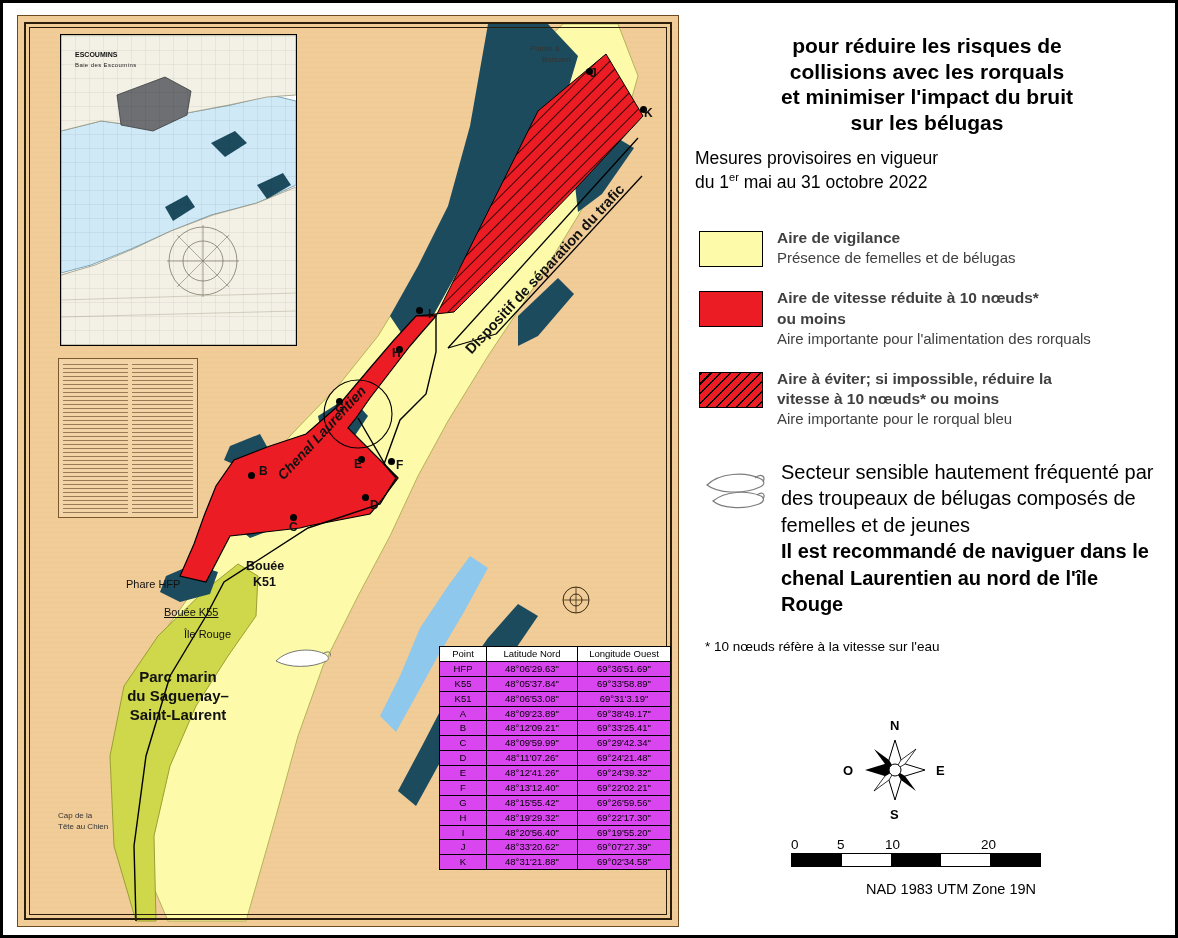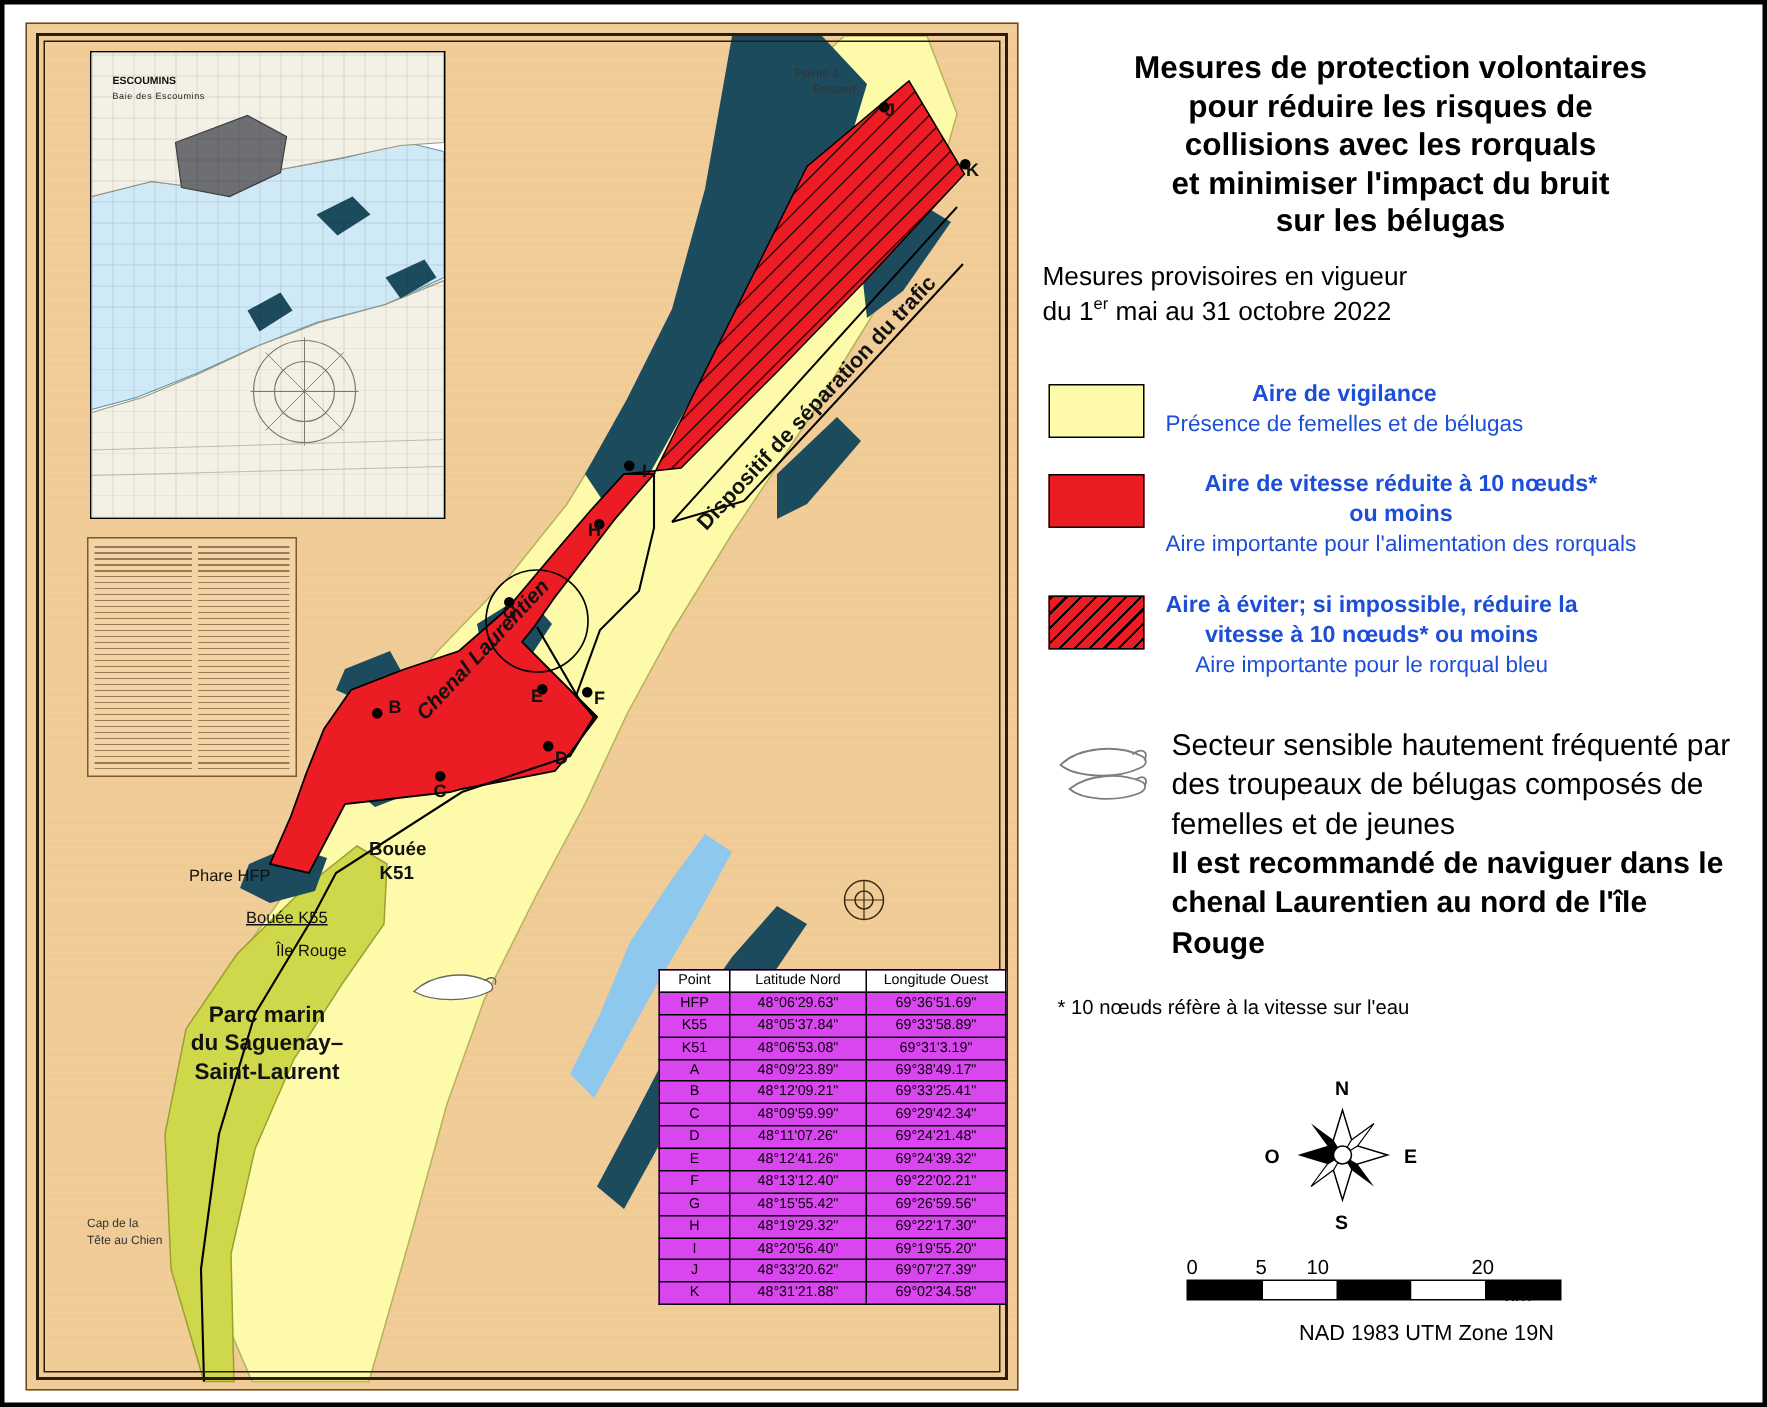--- a/index.html
+++ b/index.html
@@ -231,21 +231,21 @@
     border: 1px solid #000;
     margin: 3px 14px 0 8px;
   }
   .sw-yellow { background: #fdfbaa; }
   .sw-red { background: #ec1c24; }
   .sw-hatch {
     background:
       repeating-linear-gradient(135deg, #000 0 1.5px, rgba(0,0,0,0) 1.5px 7px),
       #ec1c24;
   }
-  .legend-text { font-size: 15px; color: #1d4ed8; line-height: 1.3; text-align: center; }
+  .legend-text { font-size: 15px; color: #404040; line-height: 1.3; }
   .legend-text .strong { font-weight: bold; font-size: 15.5px; }
 
   .legend-row-beluga {
     display: flex;
     align-items: flex-start;
     margin-top: 30px;
     padding: 0 6px;
   }
   .beluga-icon {
     flex: 0 0 auto;
@@ -549,21 +549,20 @@
             <td>48°31'21.88"</td>
             <td>69°02'34.58"</td>
           </tr>
       </tbody>
     </table>
   </div>
 
   <div id="right-panel">
 
     <div id="title">
-      <div>Mesures de protection volontaires</div>
       <div>pour réduire les risques de</div>
       <div>collisions avec les rorquals</div>
       <div>et minimiser l'impact du bruit</div>
       <div>sur les bélugas</div>
     </div>
 
     <div id="subtitle">
       <div>Mesures provisoires en vigueur</div>
       <div>
         <span>du 1</span><sup>er</sup><span> mai au 31 octobre 2022</span>
@@ -638,21 +637,21 @@
       <div class="compass-letter" style="left:55px; top:3px;">N</div>
       <div class="compass-letter" style="left:55px; top:92px;">S</div>
       <div class="compass-letter" style="left:101px; top:48px;">E</div>
       <div class="compass-letter" style="left:8px; top:48px;">O</div>
     </div>
 
     <div id="scalebar">
       <div class="sb-labels">
         <span style="left:0px;">0</span>
         <span style="left:46px;">5</span>
-        <span style="left:80px;text-align:right;">10</span>
+        <span style="left:94px;text-align:right;">10</span>
         <span style="left:190px;">20</span>
       </div>
       <div class="sb-bar">
         <div class="sb-seg sb-dark"></div>
         <div class="sb-seg sb-light"></div>
         <div class="sb-seg sb-dark"></div>
         <div class="sb-seg sb-light"></div>
         <div class="sb-seg sb-dark"></div>
       </div>
       <div class="sb-km">km</div>

